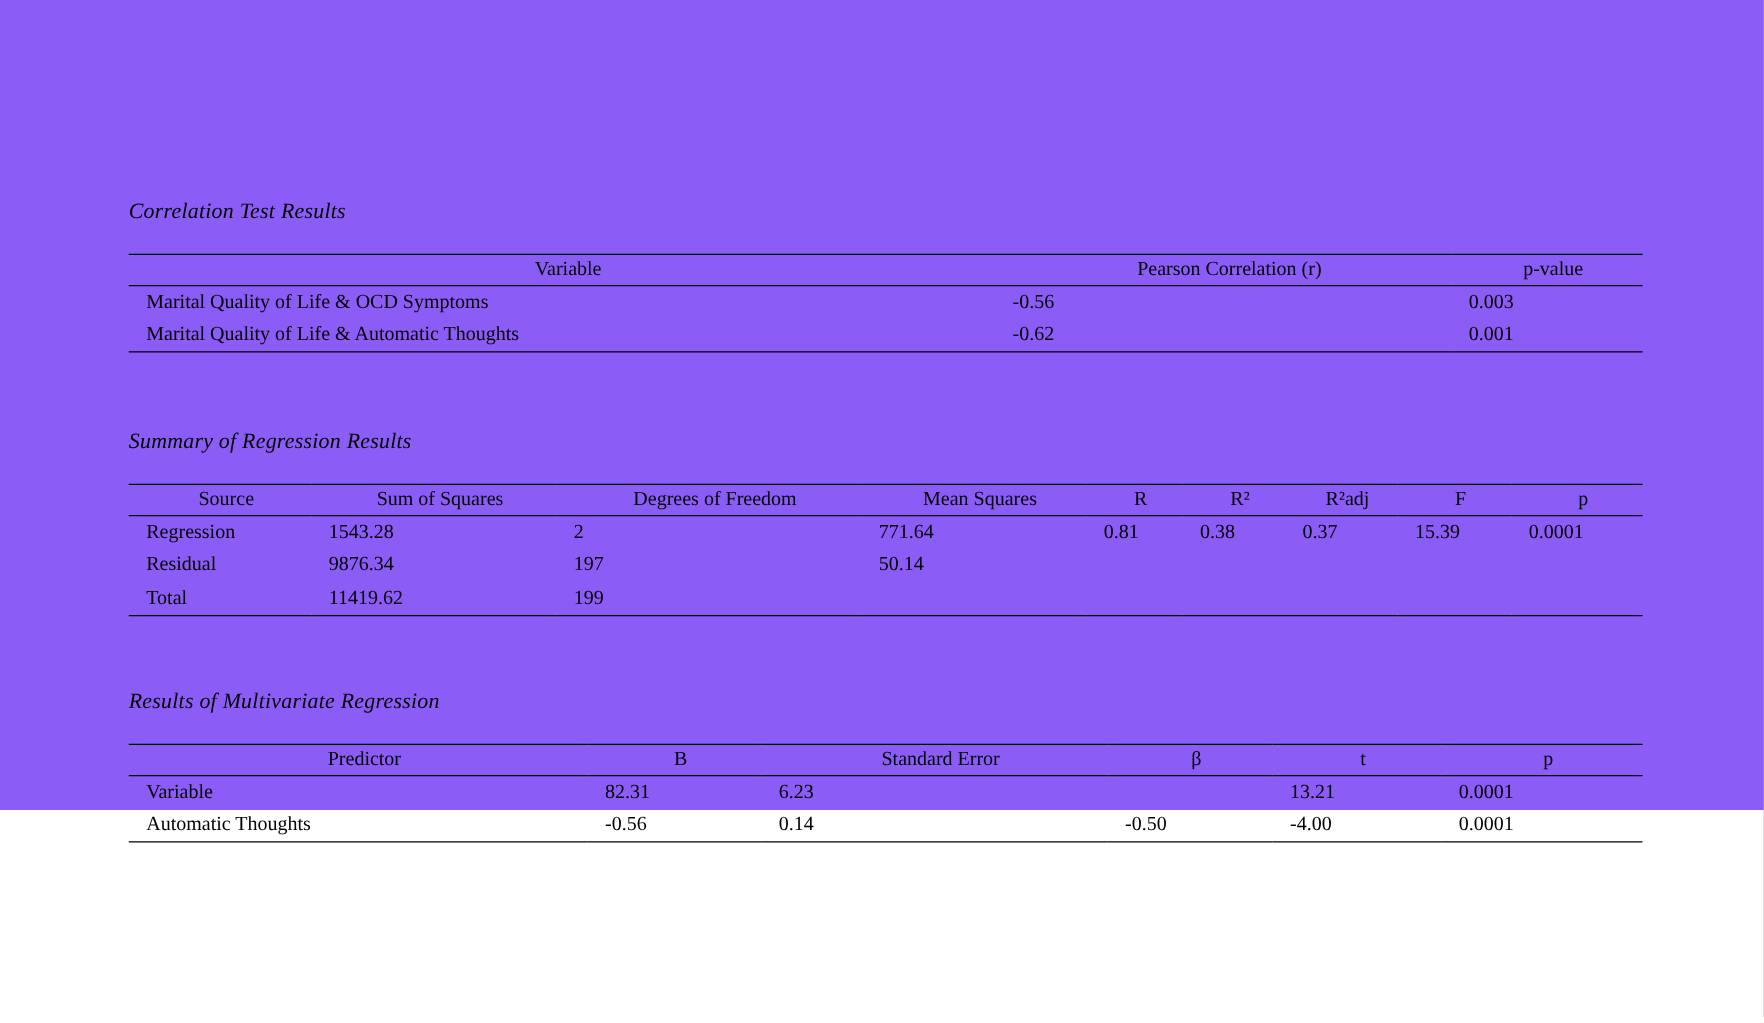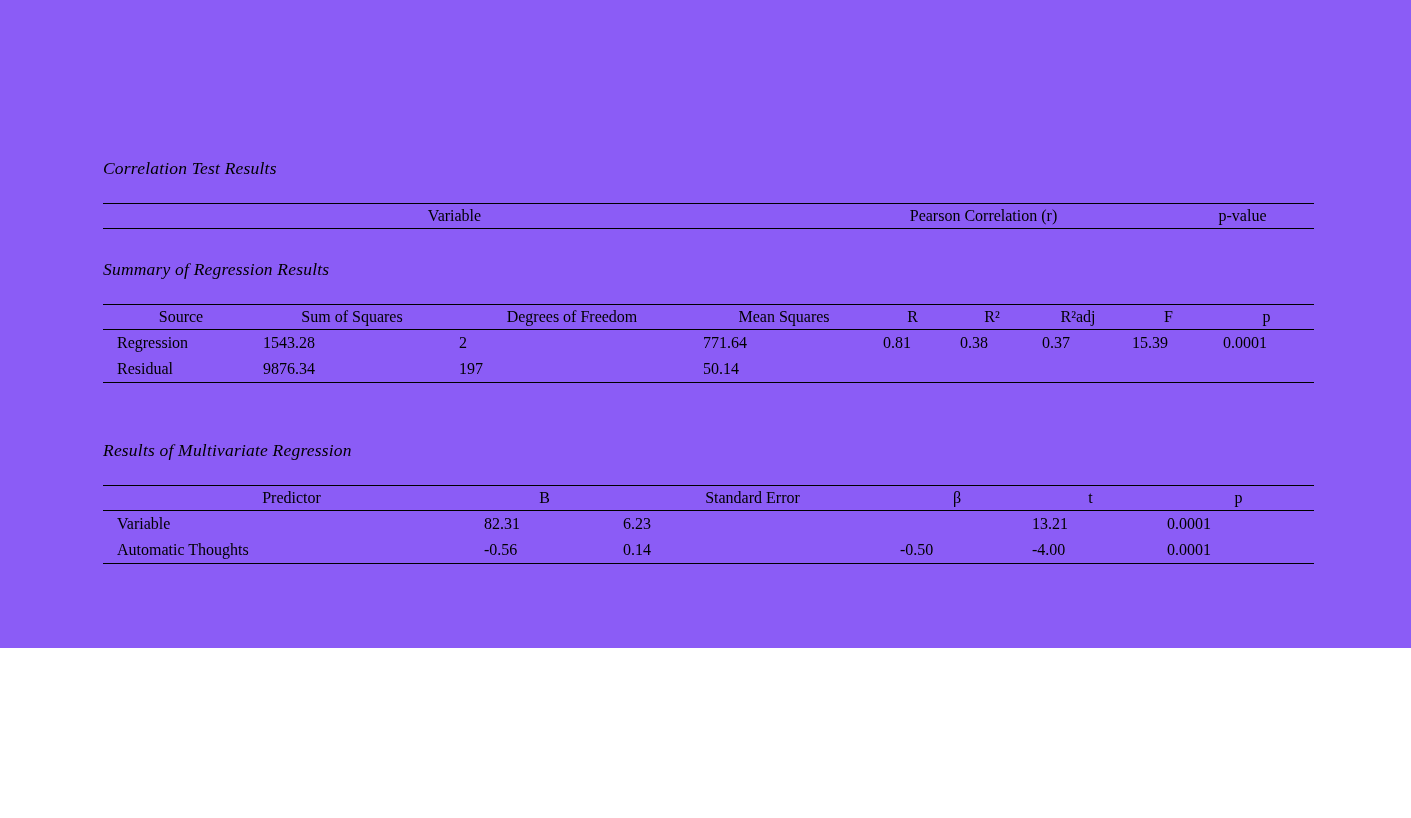--- a/index.html
+++ b/index.html
@@ -19,21 +19,21 @@
     background: #8b5cf6;
   }
   .content {
     position: absolute;
     left: 103px;
     top: 0;
     width: 1211px;
   }
   .table-section { margin: 0; }
   .table-section.s1 { margin-top: 157px; }
-  .table-section.s2 { margin-top: 29px; }
+  .table-section.s2 { margin-top: 59px; }
   .table-section.s3 { margin-top: 56px; }
   .table-title {
     margin: 0 0 23px 0;
     font-size: 17.5px;
     line-height: 23px;
     font-style: italic;
     font-weight: normal;
     letter-spacing: 0.2px;
   }
   table.apa-table {
@@ -78,20 +78,30 @@
             <col style="width: 153px;">
           </colgroup>
         <thead>
             <tr>
               <th>Variable</th>
               <th>Pearson Correlation (r)</th>
               <th>p-value</th>
             </tr>
           </thead>
         <tbody>
+            <tr>
+              <td>Marital Quality of Life &amp; OCD Symptoms</td>
+              <td>-0.56</td>
+              <td>0.003</td>
+            </tr>
+            <tr>
+              <td>Marital Quality of Life &amp; Automatic Thoughts</td>
+              <td>-0.62</td>
+              <td>0.001</td>
+            </tr>
           </tbody>
       </table>
     </section>
 
     <section class="table-section s2">
       <h2 class="table-title">Summary of Regression Results</h2>
       <table class="apa-table">
         <colgroup>
             <col style="width: 146px;">
             <col style="width: 196px;">
@@ -132,20 +142,31 @@
               <td>Residual</td>
               <td>9876.34</td>
               <td>197</td>
               <td>50.14</td>
               <td></td>
               <td></td>
               <td></td>
               <td></td>
               <td></td>
             </tr>
+            <tr>
+              <td>Total</td>
+              <td>11419.62</td>
+              <td>199</td>
+              <td></td>
+              <td></td>
+              <td></td>
+              <td></td>
+              <td></td>
+              <td></td>
+            </tr>
           </tbody>
       </table>
     </section>
 
     <section class="table-section s3">
       <h2 class="table-title">Results of Multivariate Regression</h2>
       <table class="apa-table">
         <colgroup>
             <col style="width: 367px;">
             <col style="width: 139px;">

